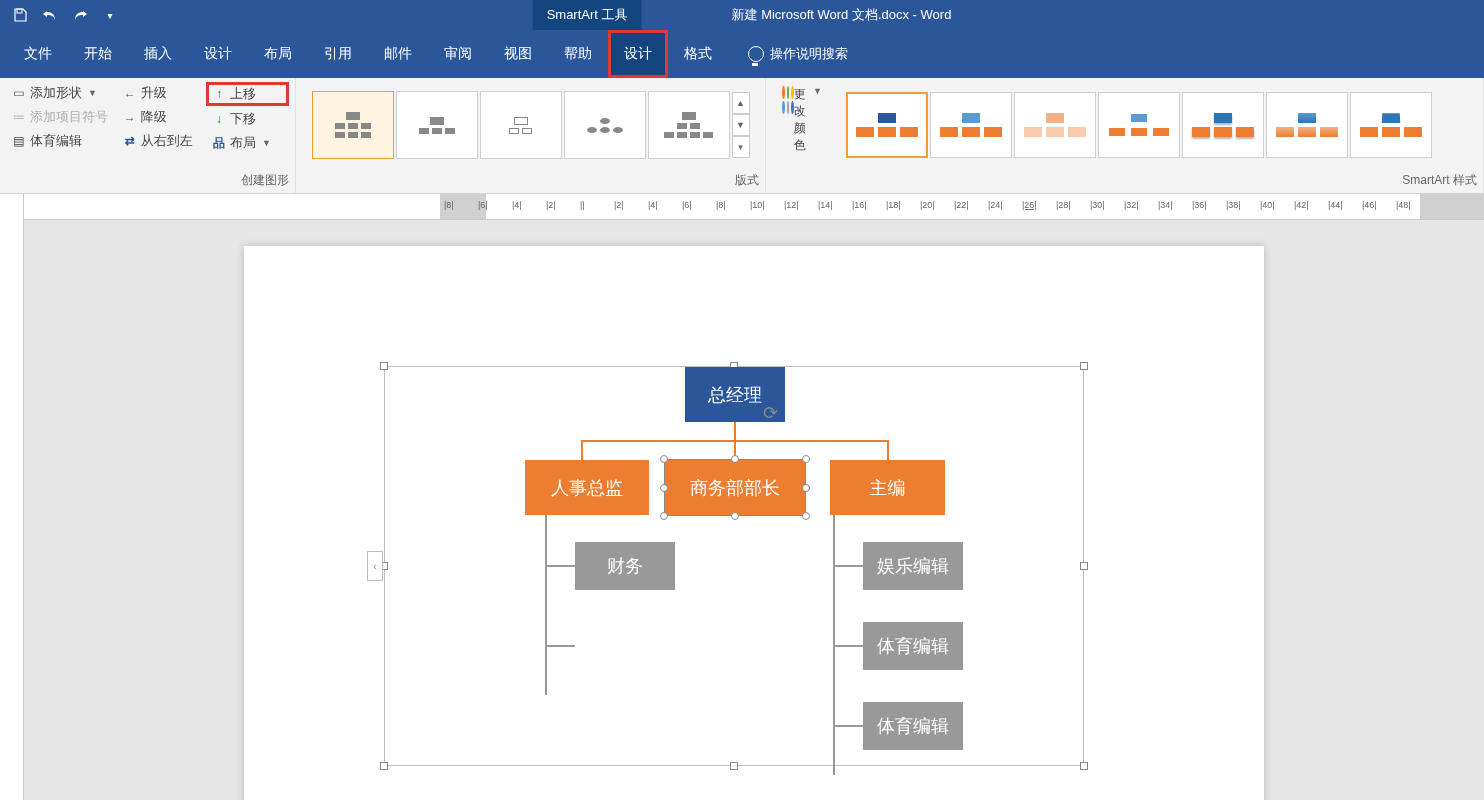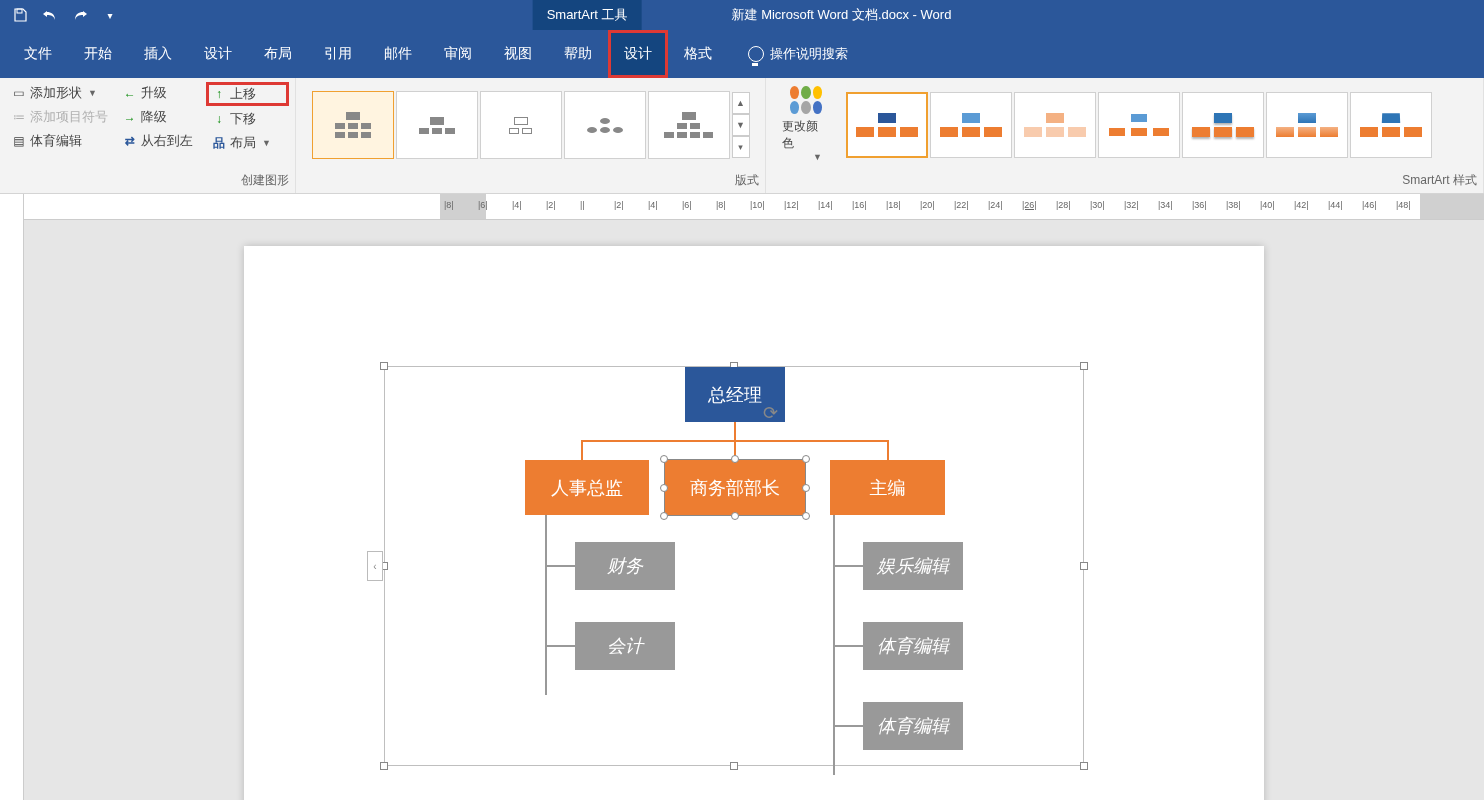--- a/index.html
+++ b/index.html
@@ -44,21 +44,21 @@
 .layout-thumb.sel { border: 1px solid #f0a030; background: #fff4e0; }
 .gallery-nav { display: flex; flex-direction: column; width: 18px; }
 .gallery-nav div { height: 22px; border: 1px solid #ccc; background: #fff; display:flex; align-items:center; justify-content:center; font-size:9px; color:#666; cursor:pointer;}
 
 .mini-org { display: flex; flex-direction: column; align-items: center; gap: 3px; }
 .mini-org-row { display: flex; gap: 3px; }
 .mini-box { width: 14px; height: 8px; background: #888; }
 .mini-box.sm { width: 10px; height: 6px; }
 
 
-.change-colors { display: flex; flex-direction: column; align-items: flex-end; justify-content: center; padding: 4px 10px; cursor: pointer; font-size: 12px; color: #444; }
+.change-colors { display: flex; align-items: flex-start; justify-content: center; padding: 4px 10px; cursor: pointer; font-size: 12px; color: #444; }
 .palette { width: 32px; height: 28px; display: grid; grid-template-columns: repeat(3,1fr); gap: 2px; margin-bottom: 4px; }
 .palette div { border-radius: 50%; }
 
 
 .sa-styles { display: flex; gap: 2px; padding: 2px; align-items:center; }
 .sa-thumb { width: 82px; height: 66px; border: 1px solid #d0d0d0; background: #fff; display:flex; align-items:center; justify-content:center; cursor:pointer; }
 .sa-thumb.sel { border: 2px solid #f0a030; }
 .sa-org { display:flex; flex-direction:column; align-items:center; gap:4px;}
 .sa-org-row { display:flex; gap:4px;}
 .sa-box { width:18px; height:10px; }
@@ -82,21 +82,21 @@
 .handle.tl{left:-5px;top:-5px;} .handle.tr{right:-5px;top:-5px;}
 .handle.bl{left:-5px;bottom:-5px;} .handle.br{right:-5px;bottom:-5px;}
 .handle.tm{left:50%;top:-5px;margin-left:-4px;} .handle.bm{left:50%;bottom:-5px;margin-left:-4px;}
 .handle.ml{left:-5px;top:50%;margin-top:-4px;} .handle.mr{right:-5px;top:50%;margin-top:-4px;}
 .expand-btn{position:absolute; left:-18px; top:50%; width:16px; height:30px; margin-top:-15px; border:1px solid #bbb; background:#fff; display:flex;align-items:center;justify-content:center;font-size:10px;color:#888;cursor:pointer;}
 
 .org-chart{position:relative; width:100%; height:100%; padding-top:10px;}
 .node{position:absolute; color:#fff; font-size:18px; display:flex;align-items:center;justify-content:center;}
 .node.blue{background:#2b579a;}
 .node.orange{background:#ed7d31;}
-.node.gray{background:#999;font-style:italic;}
+.node.gray{background:#999;}
 .node.selected{outline:1px solid #888;}
 .sel-handle{width:8px;height:8px;background:#fff;border:1px solid #888;border-radius:50%;position:absolute;}
 .rot-handle{width:14px;height:14px;position:absolute;left:50%;top:-20px;margin-left:-7px;color:#888;}
 
 .conn{position:absolute;background:#ed7d31;}
 .conn.gray{background:#999;}
 </style>
 </head>
 <body>
 
@@ -445,21 +445,20 @@
             <div class="sel-handle" style="left:-5px;bottom:-5px;"></div>
             <div class="sel-handle" style="right:-5px;bottom:-5px;"></div>
             <div class="sel-handle" style="left:50%;top:-5px;margin-left:-4px;"></div>
             <div class="sel-handle" style="left:50%;bottom:-5px;margin-left:-4px;"></div>
             <div class="sel-handle" style="left:-5px;top:50%;margin-top:-4px;"></div>
             <div class="sel-handle" style="right:-5px;top:50%;margin-top:-4px;"></div>
           </div>
           <div class="node orange" style="left:445px;top:93px;width:115px;height:55px;">主编</div>
 
           <div class="node gray" style="left:190px;top:175px;width:100px;height:48px;">财务</div>
-          <div class="node gray" style="left:190px;top:255px;width:100px;height:48px;">会计</div>
 
           <div class="node gray" style="left:478px;top:175px;width:100px;height:48px;">娱乐编辑</div>
           <div class="node gray" style="left:478px;top:255px;width:100px;height:48px;">体育编辑</div>
           <div class="node gray" style="left:478px;top:335px;width:100px;height:48px;">体育编辑</div>
         </div>
       </div>
     </div>
   </div>
 </div>
 

